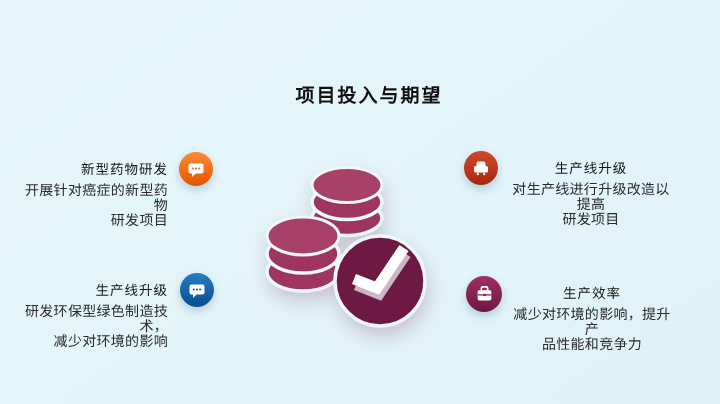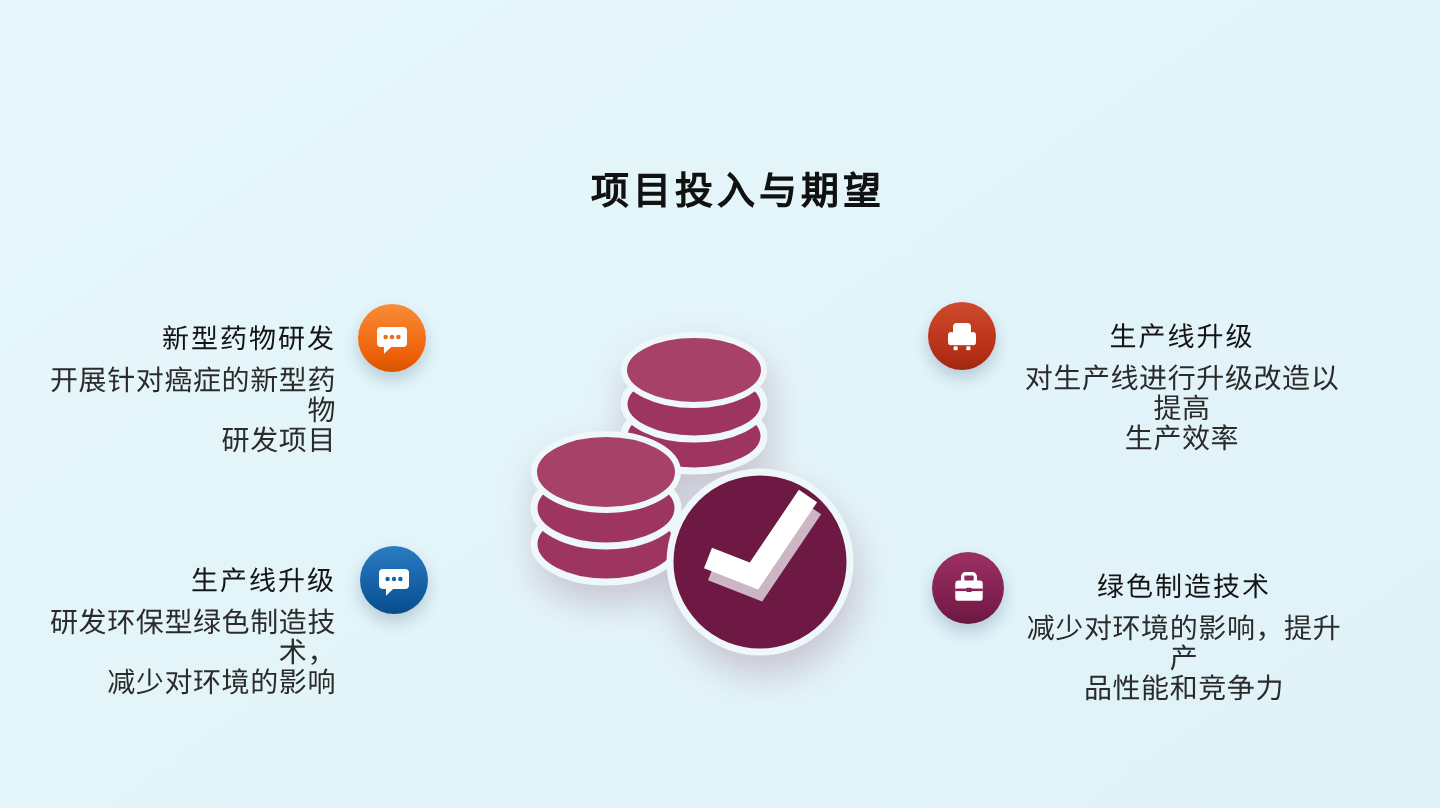--- a/index.html
+++ b/index.html
@@ -83,21 +83,21 @@
       <rect x="2" y="7" width="3.2" height="6.6" rx="1.6" fill="#fff"></rect>
       <rect x="12.8" y="7" width="3.2" height="6.6" rx="1.6" fill="#fff"></rect>
       <rect x="4.5" y="9.6" width="9" height="4" fill="#fff"></rect>
       <rect x="4.8" y="14.2" width="2" height="1.9" fill="#fff"></rect>
       <rect x="11.2" y="14.2" width="2" height="1.9" fill="#fff"></rect>
     </svg>
   </div>
   <div class="item-text text-tr align-left">
     <h3>生产线升级</h3>
     <p>对生产线进行升级改造以提高
-生产效率</p>
+研发项目</p>
   </div>
 
   <div class="badge badge-bl bg-blue">
     <svg width="18" height="18" viewBox="0 0 18 18">
       <rect x="1.5" y="3.5" width="15" height="10" rx="2" fill="#fff"></rect>
       <path d="M5 12.5 v4.4 l4.6 -4.4 z" fill="#fff"></path>
       <circle cx="5.8" cy="8.5" r="1.1" fill="currentColor"></circle>
       <circle cx="9" cy="8.5" r="1.1" fill="currentColor"></circle>
       <circle cx="12.2" cy="8.5" r="1.1" fill="currentColor"></circle>
     </svg>
@@ -110,21 +110,21 @@
 
   <div class="badge badge-br bg-berry">
     <svg width="19" height="19" viewBox="0 0 18 18">
       <rect x="6" y="1.8" width="6" height="4.4" rx="1.3" fill="none" stroke="#fff" stroke-width="1.6"></rect>
       <rect x="2.5" y="5" width="13" height="9.6" rx="1.5" fill="#fff"></rect>
       <line x1="2.5" y1="9.4" x2="15.5" y2="9.4" stroke="currentColor" stroke-width="1.2"></line>
       <rect x="7.7" y="8.4" width="2.6" height="2" rx="0.5" fill="currentColor"></rect>
     </svg>
   </div>
   <div class="item-text text-br align-left">
-    <h3>绿色制造技术</h3>
+    <h3>生产效率</h3>
     <p>减少对环境的影响，提升产
 品性能和竞争力</p>
   </div>
 
   <svg class="illustration" viewBox="0 0 174 172">
 
     <g>
       <ellipse cx="91" cy="58" rx="35" ry="17.5" fill="#9e3560" stroke="#eef7fa" stroke-width="3.5"></ellipse>
       <ellipse cx="91" cy="42" rx="35" ry="17.5" fill="#9e3560" stroke="#eef7fa" stroke-width="3.5"></ellipse>
       <ellipse cx="91" cy="25" rx="35" ry="17.5" fill="#a84168" stroke="#eef7fa" stroke-width="3"></ellipse>

